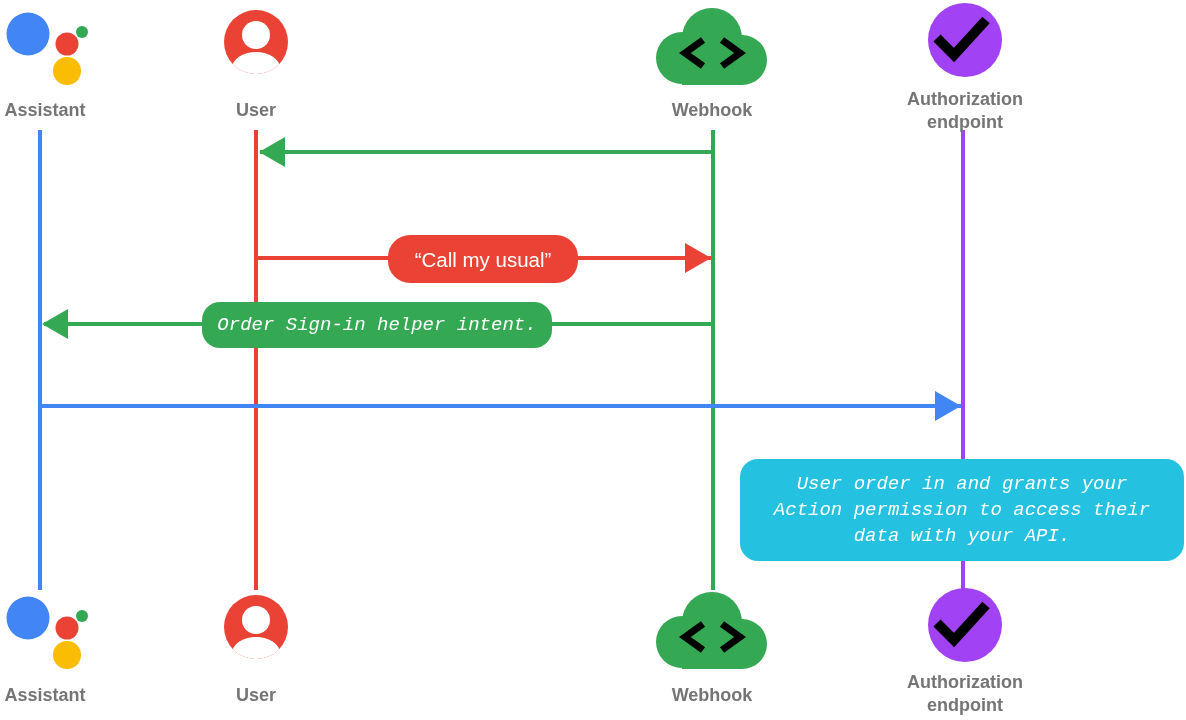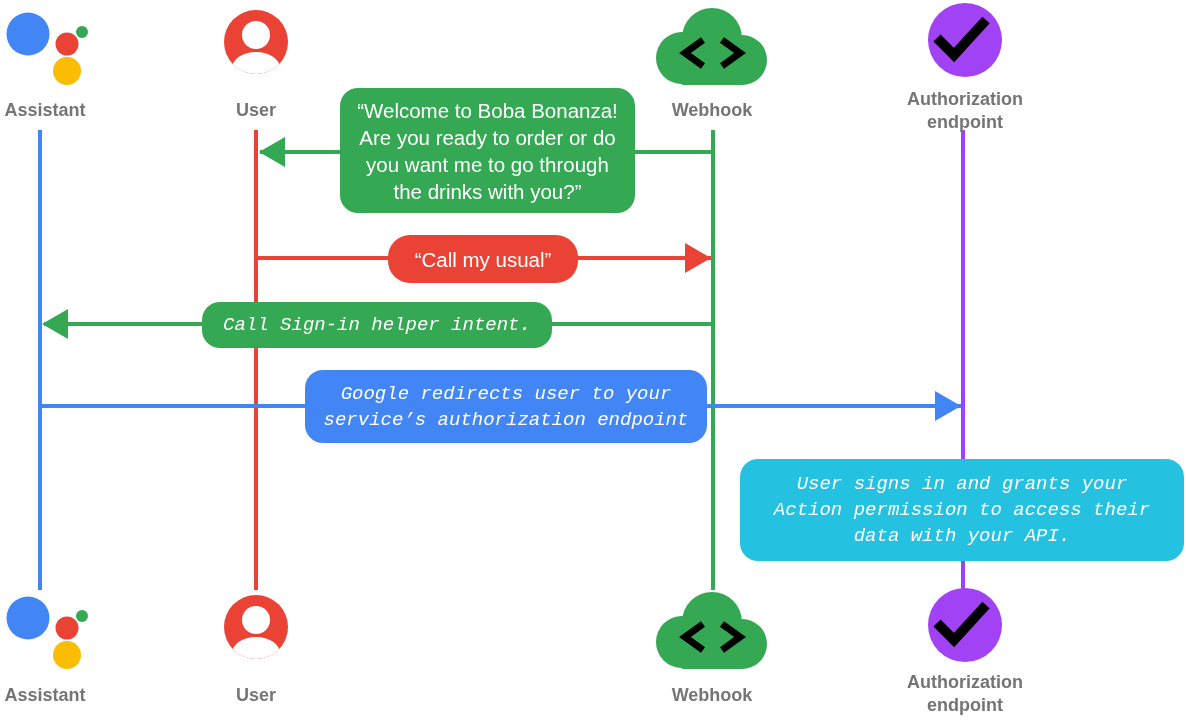--- a/index.html
+++ b/index.html
@@ -65,29 +65,23 @@
 
   <div class="msg-line line-1"></div>
   <div class="head head-left-1"></div>
   <div class="msg-line line-2"></div>
   <div class="head head-right-2"></div>
   <div class="msg-line line-3"></div>
   <div class="head head-left-3"></div>
   <div class="msg-line line-4"></div>
   <div class="head head-right-4"></div>
 
-  <div class="bubble speech bubble-1">“Welcome to Boba Bonanza!
-Are you ready to order or do
-you want me to go through
-the drinks with you?”</div>
   <div class="bubble speech bubble-2">“Call my usual”</div>
-  <div class="bubble code bubble-3">Call Sign-in helper intent.</div>
-  <div class="bubble code bubble-4">Google redirects user to your
-service’s authorization endpoint</div>
-  <div class="bubble code bubble-5">User signs in and grants your
+  <div class="bubble code bubble-3">Order Sign-in helper intent.</div>
+  <div class="bubble code bubble-5">User order in and grants your
 Action permission to access their
 data with your API.</div>
 
   <svg class="icon" style="left:2px; top:8px;" width="88" height="80" viewBox="0 0 88 80">
     <circle cx="26" cy="26" r="21.5" fill="#4285F4"></circle>
     <circle cx="65" cy="36" r="11.5" fill="#EA4335"></circle>
     <circle cx="80" cy="24" r="6" fill="#34A853"></circle>
     <circle cx="65" cy="63" r="14" fill="#FBBC04"></circle>
   </svg>
 

